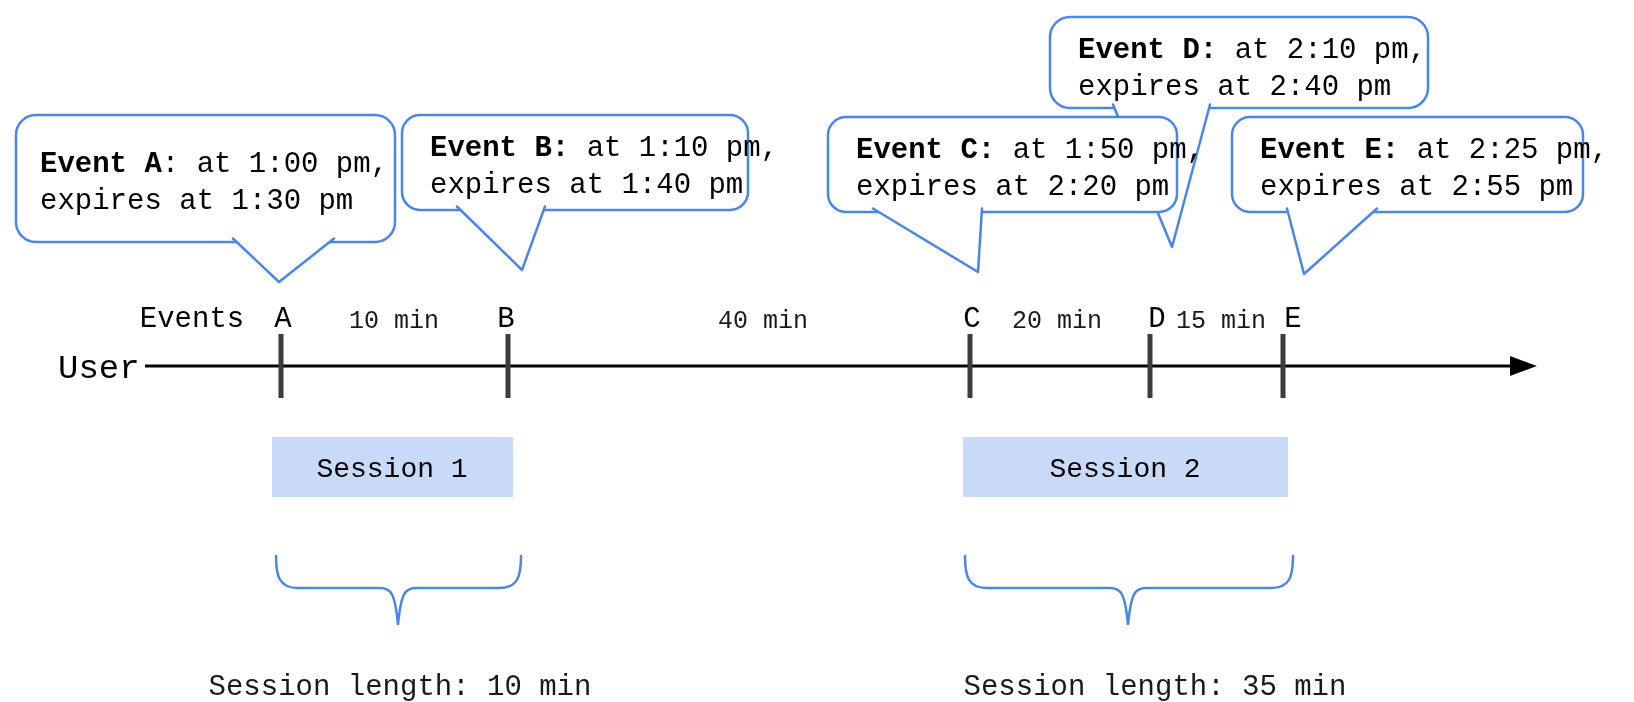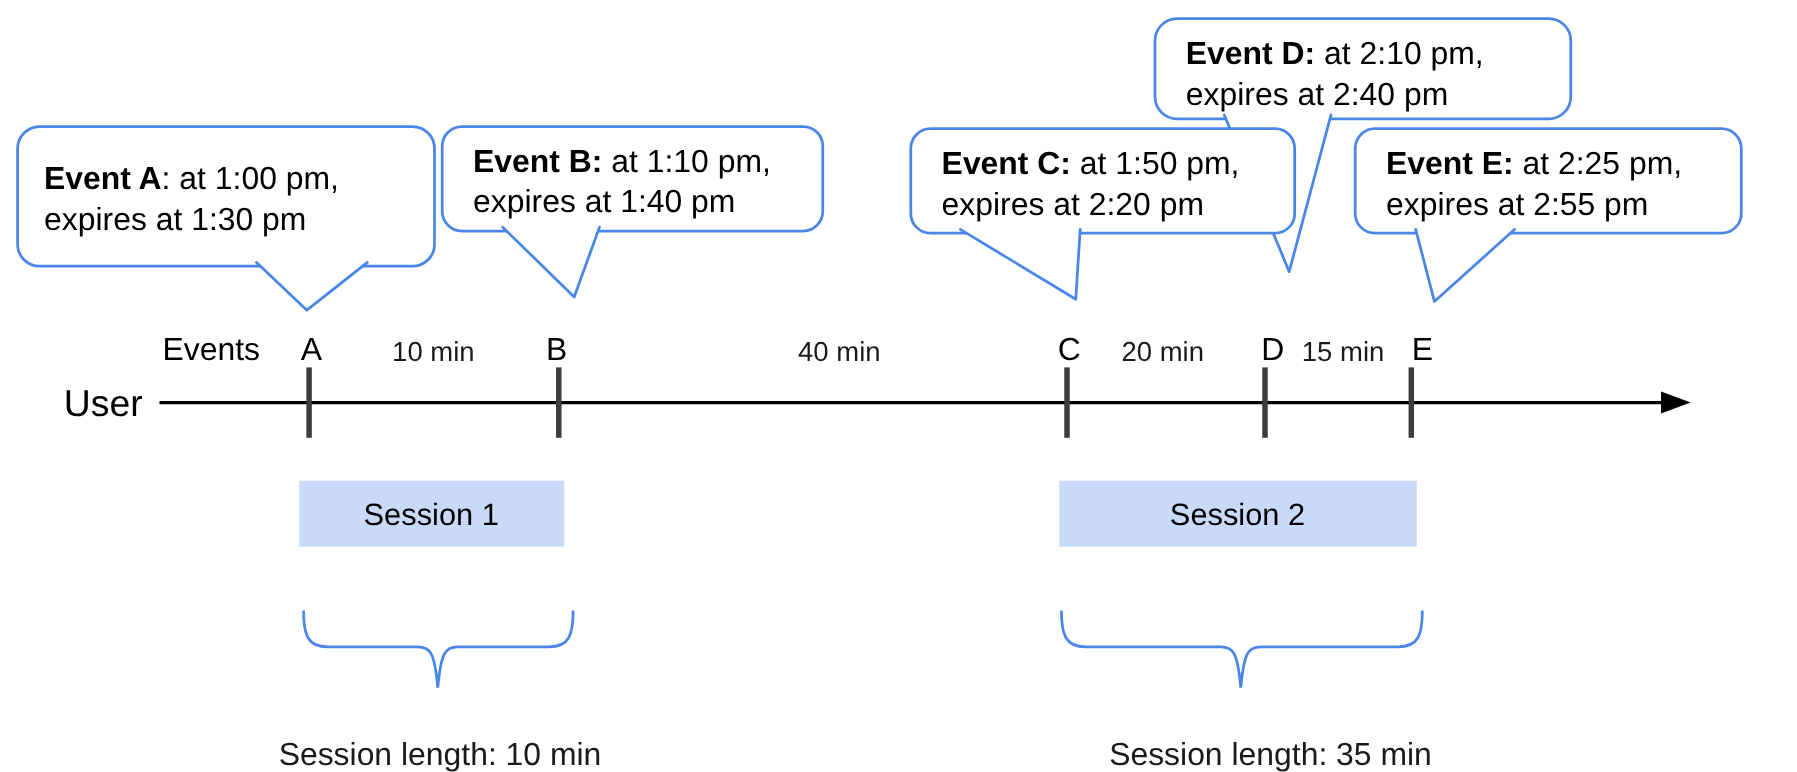--- a/index.html
+++ b/index.html
@@ -1,16 +1,16 @@
 <!DOCTYPE html>
 <html><head>
 <meta charset="utf-8">
 <style>
   html,body{margin:0;padding:0;background:#ffffff;}
-  .stage{width:1634px;height:702px;position:relative;font-family:Liberation Sans, sans-serif;}
+  .stage{width:1634px;height:702px;position:relative;font-family:Liberation Mono, monospace;}
   svg{display:block;}
   .bubble{fill:#ffffff;stroke:#4a86e8;stroke-width:2.5;}
   .tail{fill:#ffffff;stroke:#4a86e8;stroke-width:2.5;stroke-linejoin:round;stroke-linecap:round;}
   .brace{fill:none;stroke:#4a86e8;stroke-width:2.5;stroke-linecap:round;}
   .session-rect{fill:#c9daf8;}
   .bubble-text{font-size:29px;fill:#000000;}
   .bubble-text .b{font-weight:bold;}
   .axis-label{font-size:29px;fill:#000000;}
   .interval-label{font-size:25px;fill:#1a1a1a;}
   .user-label{font-size:34px;fill:#000000;}

